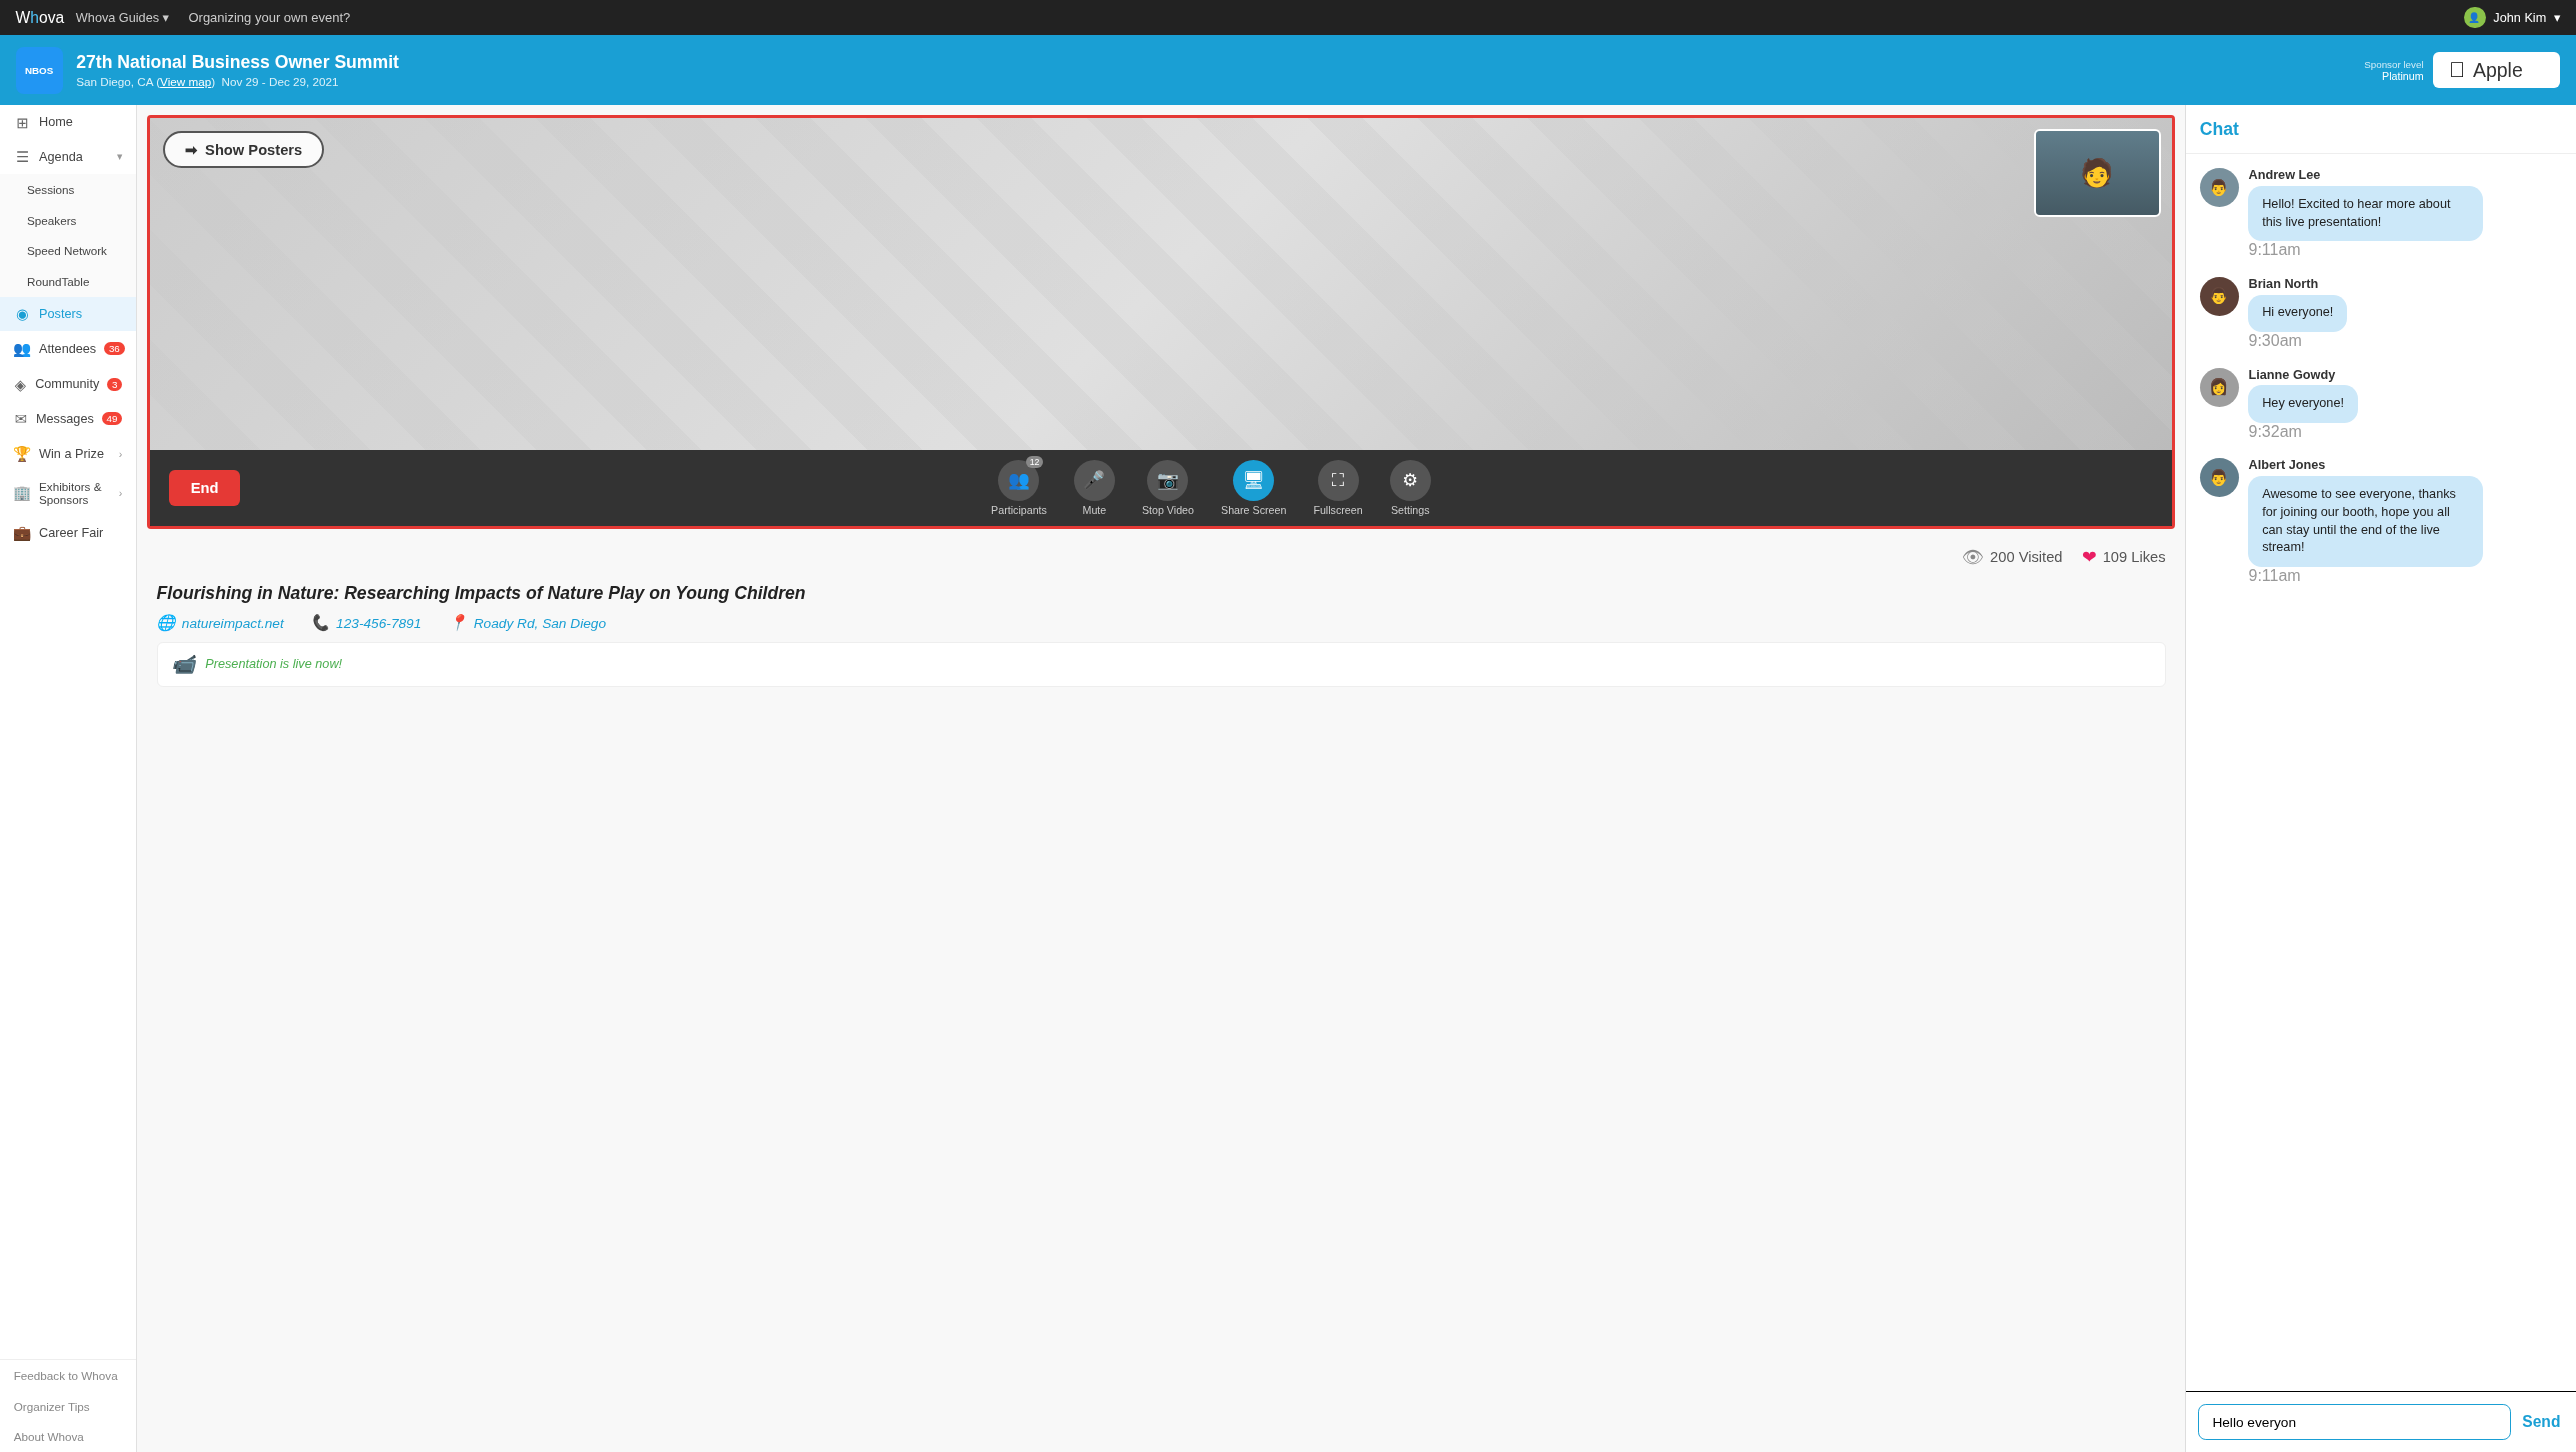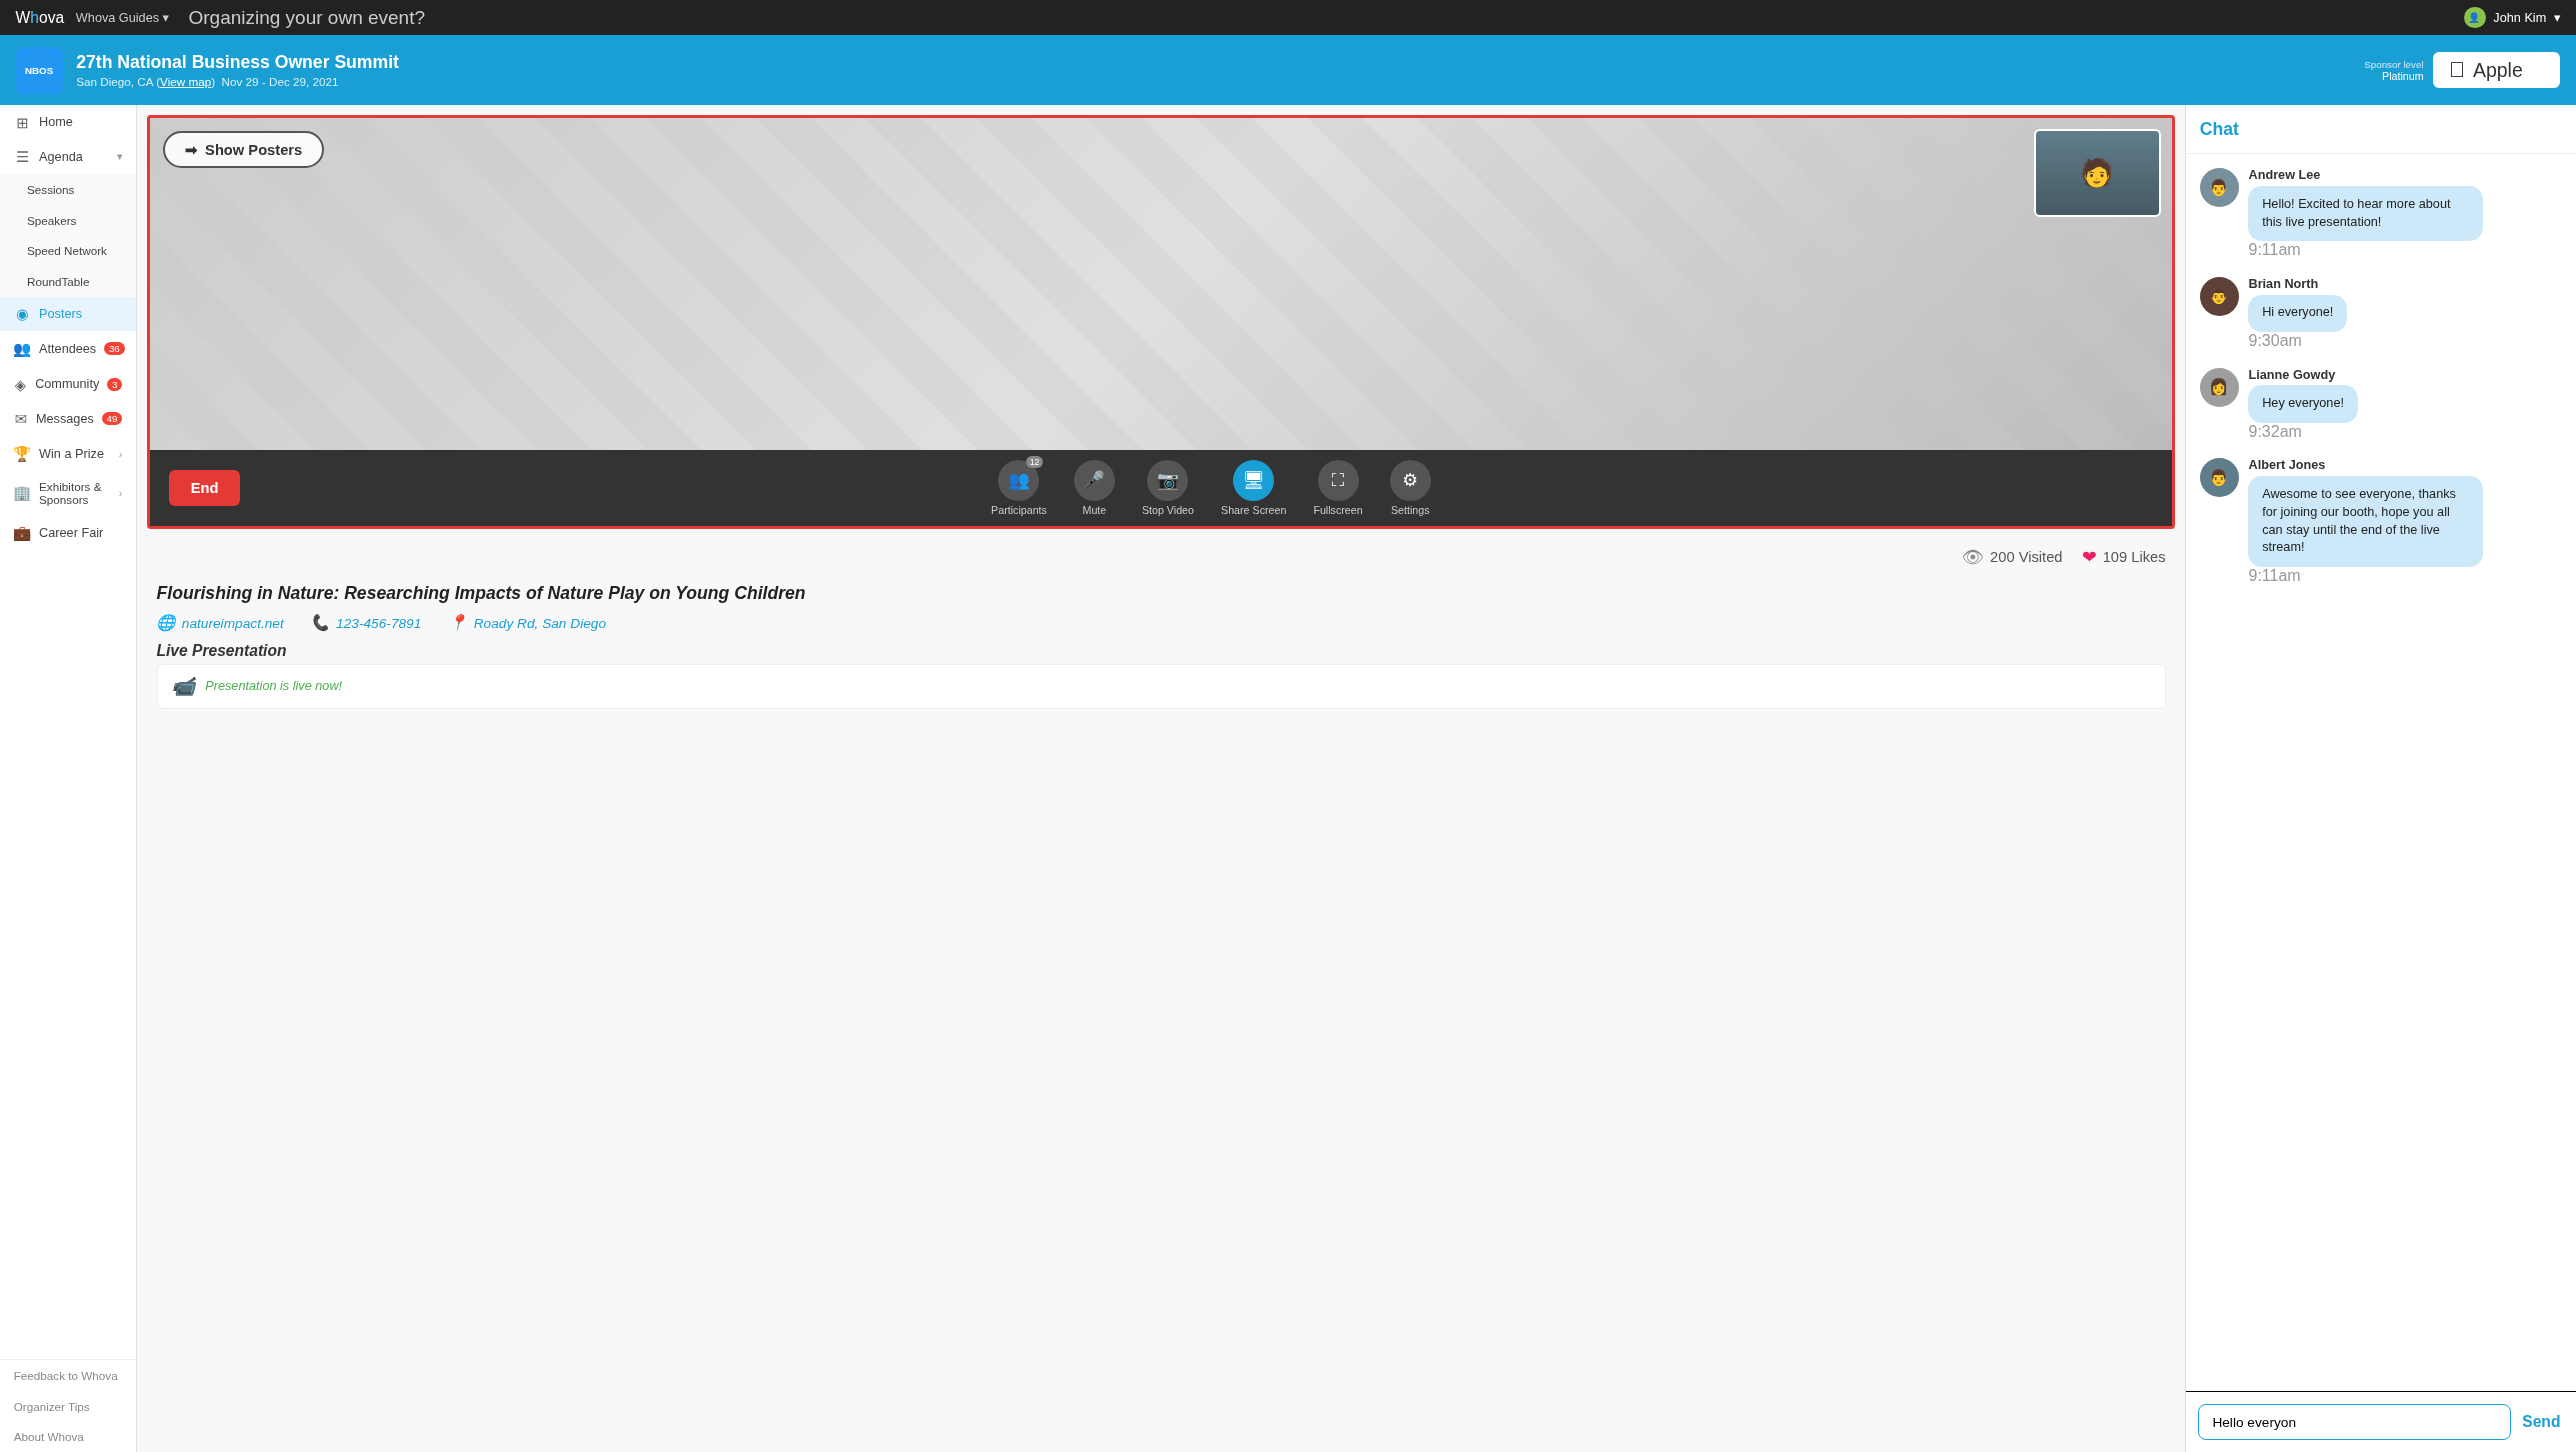--- a/index.html
+++ b/index.html
@@ -11,21 +11,21 @@
       color: #fff;
       display: flex;
       align-items: center;
       padding: 0 15.6px;
       height: 35px;
       flex-shrink: 0;
     }
     .top-nav-logo { font-weight: normal; font-size: 15.6px; color: #fff; margin-right: 11.7px; }
     .top-nav-logo span { color: #4fc3f7; }
     .top-nav-guides { color: #ccc; font-size: 12.7px; margin-right: 19.5px; cursor: pointer; }
-    .top-nav-organizing { color: #ccc; font-size: 19px; }
+    .top-nav-organizing { color: #ccc; font-size: 13px; }
     .top-nav-user { margin-left: auto; display: flex; align-items: center; gap: 7.8px; color: #fff; font-size: 12.7px; cursor: pointer; }
     .user-avatar-small { width: 21.5px; height: 21.5px; border-radius: 50%; background: #8BC34A; display: flex; align-items: center; justify-content: center; font-size: 9.8px; color: #fff; }
 
     
     .event-header {
       background: #1a9fd4;
       display: flex;
       align-items: center;
       padding: 0 15.6px;
       height: 70px;
@@ -494,21 +494,20 @@
         </a>
         <a class="session-link" href="#">
           <span class="link-icon">📞</span>
           <span>123-456-7891</span>
         </a>
         <a class="session-link" href="#">
           <span class="link-icon">📍</span>
           <span>Roady Rd, San Diego</span>
         </a>
       </div>
-      <div class="section-label">Live Presentation</div>
       <div class="live-banner">
         <span style="font-size:19.5px">📹</span>
         <span>Presentation is live now!</span>
       </div>
     </div>
 
   </div>
 
   <div class="chat-panel">
     <div class="chat-header">Chat</div>

